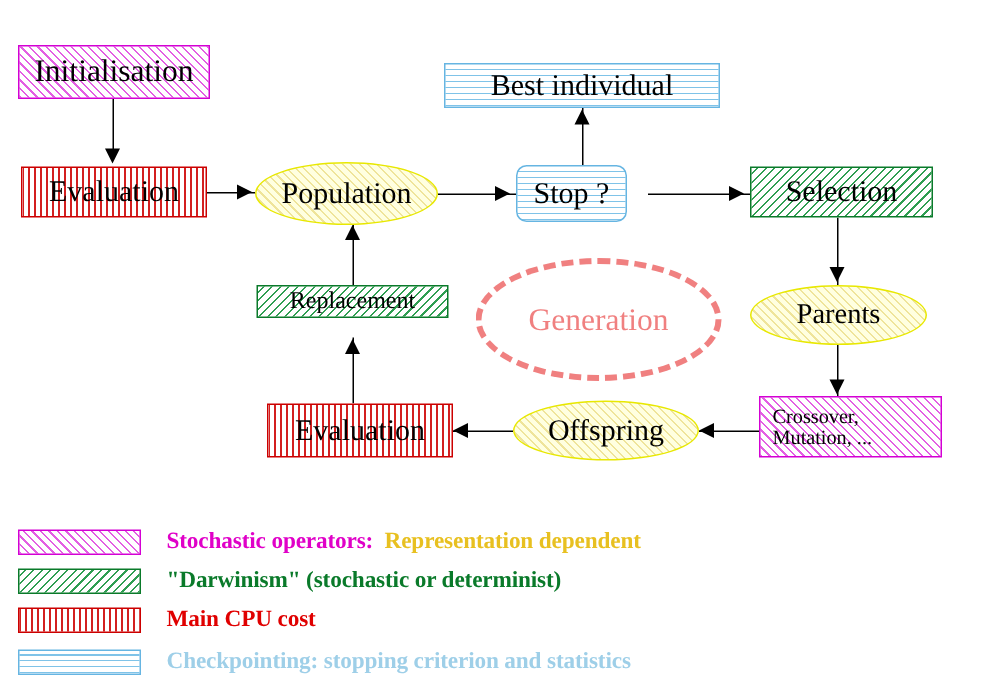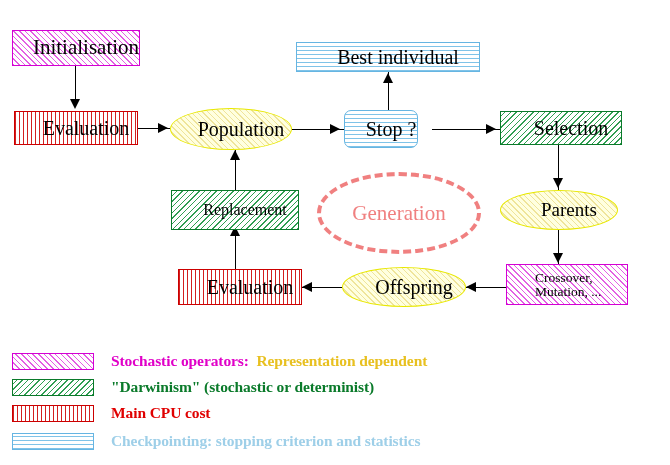--- a/index.html
+++ b/index.html
@@ -12,21 +12,20 @@
   #canvas{position:relative;width:670px;height:465px;background:#fff;}
 
   
   .node{
     position:absolute;
     box-sizing:border-box;
     display:flex;align-items:center;justify-content:center;
     color:#000;
     white-space:nowrap;
     z-index:3;
-    padding-left:20px;
   }
   .node .lbl{position:relative;z-index:4;line-height:1.02;text-align:center;}
 
   
   .pat-magenta{
     background-color:#ffffff;
     background-image:repeating-linear-gradient(45deg,
        #e35fe3 0px,#e35fe3 1px,rgba(255,255,255,0) 1px,rgba(255,255,255,0) 4px);
     border:1.5px solid #d400d4;
   }
@@ -127,21 +126,21 @@
   </div>
 
   <div class="node pat-yellow ellipse" style="left:342px;top:267px;width:124px;height:40px;">
     <span class="lbl" style="font-size:20px;">Offspring</span>
   </div>
 
   <div class="node pat-red" style="left:178px;top:269px;width:124px;height:36px;">
     <span class="lbl" style="font-size:20px;">Evaluation</span>
   </div>
 
-  <div class="node pat-green" style="left:171px;top:190px;width:128px;height:40px;">
+  <div class="node pat-green" style="left:171px;top:190px;width:128px;height:22px;">
     <span class="lbl" style="font-size:16px;">Replacement</span>
   </div>
 
   <div class="dashed-gen" style="left:317px;top:172px;width:156px;height:74px;">
     <span class="lbl" style="font-size:21px;">Generation</span>
   </div>
 
   <div class="ln lnv" style="left:75px;top:66px;height:34px;"></div>
   <div class="arw arw-d" style="left:69.5px;top:99px;"></div>
 

